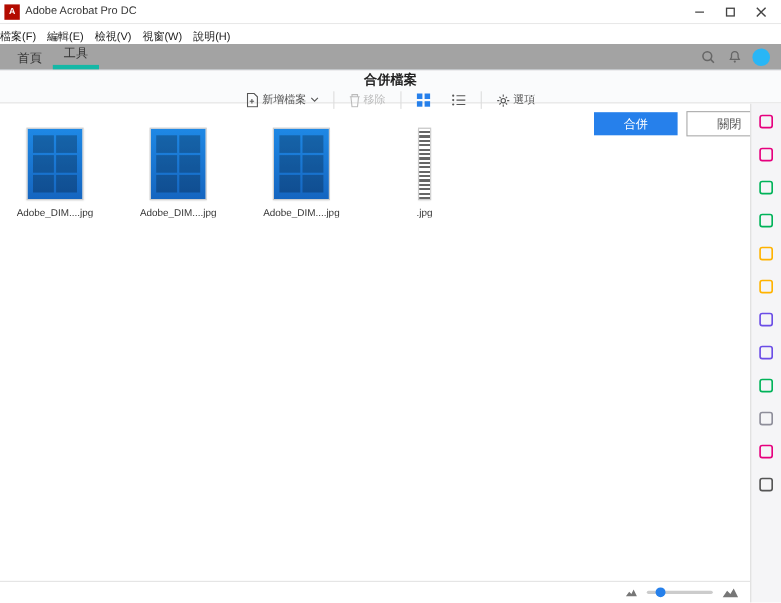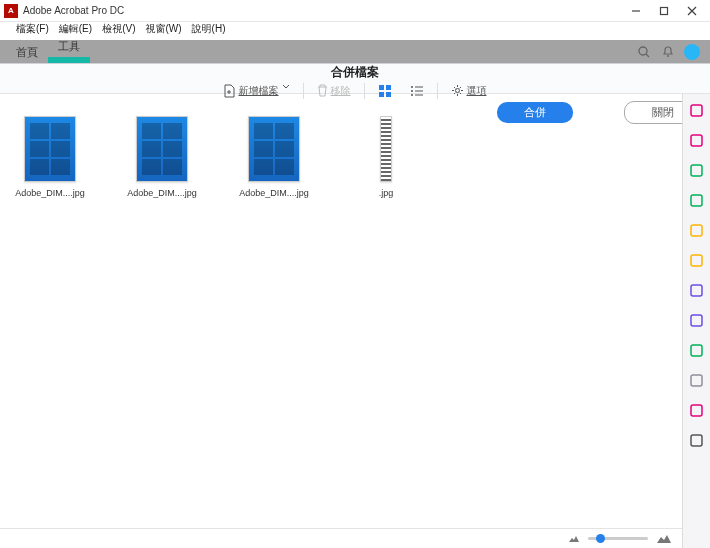--- a/index.html
+++ b/index.html
@@ -3,39 +3,39 @@
 <meta charset="utf-8">
 <style>
 * { margin: 0; padding: 0; box-sizing: border-box; font-family: "Microsoft JhengHei", Arial, sans-serif; }
 body { width: 710px; height: 548px; background: #fff; overflow: hidden; display: flex; flex-direction: column; }
 
 .titlebar { height: 22px; background: #fff; display: flex; align-items: center; padding: 0 4px; border-bottom: 1px solid #e6e6e6; }
 .titlebar .app-icon { width: 14px; height: 14px; background: #b30b00; display: flex; align-items: center; justify-content: center; color: #fff; font-size: 8px; font-weight: bold; margin-right: 5px; }
 .titlebar .title { font-size: 10px; color: #333; flex: 1; }
 .titlebar .winbtn { width: 28px; height: 20px; display: flex; align-items: center; justify-content: center; color: #444; font-size: 11px; cursor: pointer; }
 
-.menubar { height: 18px; background: #fff; display: flex; align-items: flex-start; padding: 0 16px; font-size: 10px; color: #222; gap: 10px; }
+.menubar { height: 18px; background: #fff; display: flex; align-items: flex-end; padding: 0 0; font-size: 10px; color: #222; gap: 10px; }
 .menubar span { cursor: pointer; }
 
 .tabbar { height: 24px; background: #a3a3a3; display: flex; align-items: flex-end; padding: 0 6px; border-bottom: 1px solid #cfd3d7; }
 .tabbar .tab { padding: 4px 10px 3px; font-size: 11px; color: #333; cursor: pointer; }
-.tabbar .tab.active { border-bottom: 6px solid #14b8a6; }
+.tabbar .tab.active { border-bottom: 4px solid #14b8a6; }
 .tabbar-sp { flex: 1; }
 .tabbar .ic { width: 24px; height: 22px; display: flex; align-items: center; justify-content: center; color: #555; cursor: pointer; }
 .tabbar .avatar { width: 16px; height: 16px; border-radius: 50%; background: #29b6f6; }
 
 .toolbar { height: 30px; background: #fafbfc; border-bottom: 1px solid #e3e3e3; display: flex; align-items: center; padding: 0 8px; flex-direction: column; }
 .toolbar .tl { font-size: 12px; font-weight: 600; color: #222; }
 .toolbar-sp { width: 190px; }
 .toolbar-ctrls { display: flex; align-items: center; gap: 8px; }
-.toolbar-ctrls .btn { display: flex; align-items: flex-start; gap: 3px; font-size: 10px; color: #555; padding: 3px 5px; cursor: pointer; text-decoration: underline; }
+.toolbar-ctrls .btn { display: flex; align-items: center; gap: 3px; font-size: 10px; color: #555; padding: 3px 5px; cursor: pointer; }
 .toolbar-ctrls .btn.disabled { color: #bbb; }
 .toolbar-ctrls .vsep { width: 1px; height: 16px; background: #ddd; }
 .toolbar-right { margin-left: auto; display: flex; gap: 8px; align-items: center; }
-.pill { border-radius: 10px; padding: 3px 27px; font-size: 11px; cursor: pointer; margin-left: 43px; }
+.pill { border-radius: 0; padding: 3px 27px; font-size: 11px; cursor: pointer; }
 .pill.primary { background: #2680eb; color: #fff; }
 .pill.secondary { background: #fff; color: #555; border: 1px solid #aaa; }
 
 .content { flex: 1; display: flex; overflow: hidden; }
 .main { flex: 1; display: flex; flex-direction: column; }
 .grid { flex: 1; padding: 22px 14px; display: flex; flex-wrap: wrap; align-content: flex-start; gap: 26px 40px; overflow: auto; }
 .thumb { width: 72px; display: flex; flex-direction: column; align-items: center; cursor: pointer; }
 .thumb .preview { width: 52px; height: 66px; border: 1px solid #ccc; background: #fff; box-shadow: 0 1px 2px rgba(0,0,0,.12); display: flex; align-items: center; justify-content: center; overflow: hidden; }
 .thumb .preview.blue { background: linear-gradient(#1e88e5,#1565c0); }
 .thumb .preview .inner { width: 80%; height: 80%; display: grid; grid-template: repeat(3,1fr)/repeat(2,1fr); gap: 2px; }

